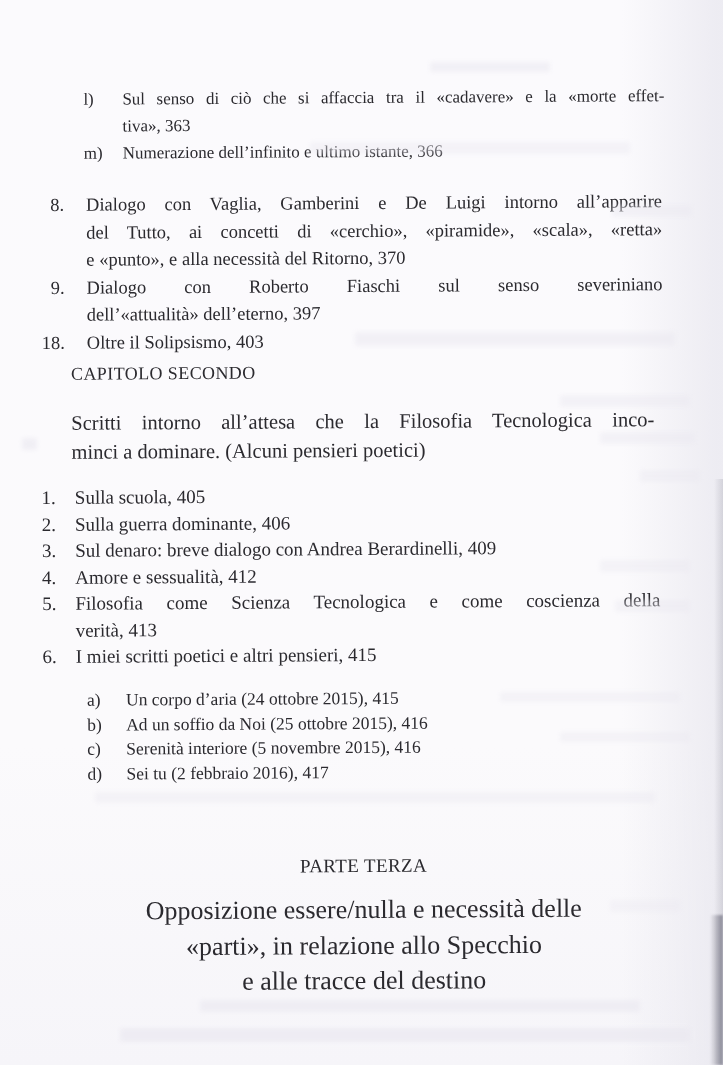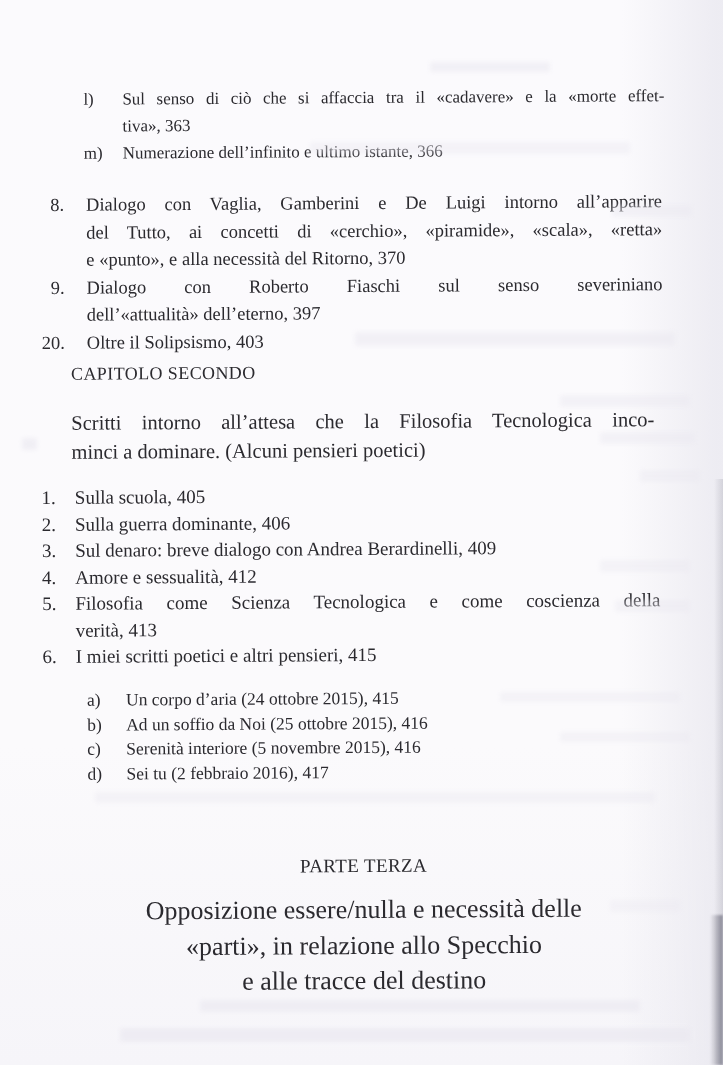--- a/index.html
+++ b/index.html
@@ -87,21 +87,21 @@
         </div>
       </div>
       <div class="row">
         <div class="numcol">9.</div>
         <div class="txtcol">
           <div class="jline">Dialogo con Roberto Fiaschi sul senso severiniano</div>
           <div class="line">dell’«attualità» dell’eterno, 397</div>
         </div>
       </div>
       <div class="row">
-        <div class="numcol">20.</div>
+        <div class="numcol">18.</div>
         <div class="txtcol">
           <div class="line">Oltre il Solipsismo, 403</div>
         </div>
       </div>
     </div>
 
     <div id="chapterhead">CAPITOLO SECONDO</div>
     <div id="chaptersub">
       <div class="jline">Scritti intorno all’attesa che la Filosofia Tecnologica inco-</div>
       <div class="line">minci a dominare. (Alcuni pensieri poetici)</div>

